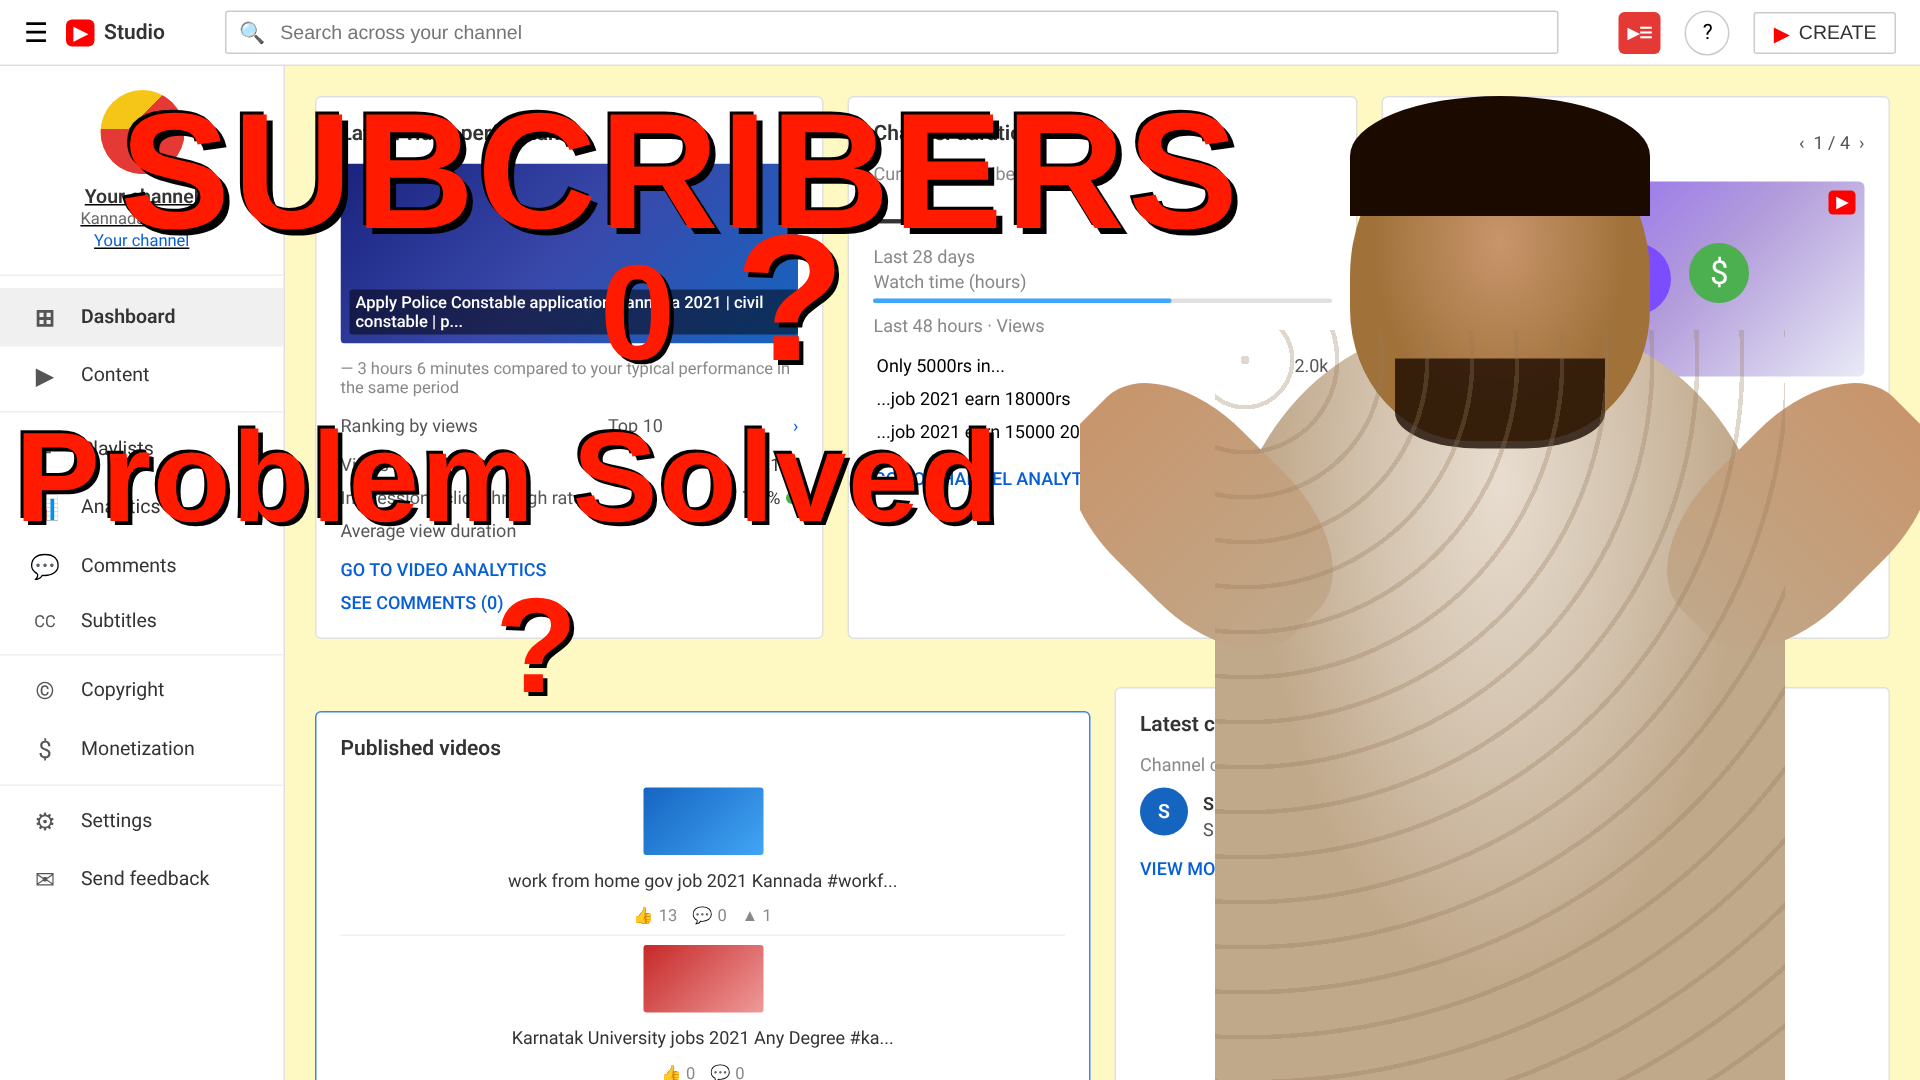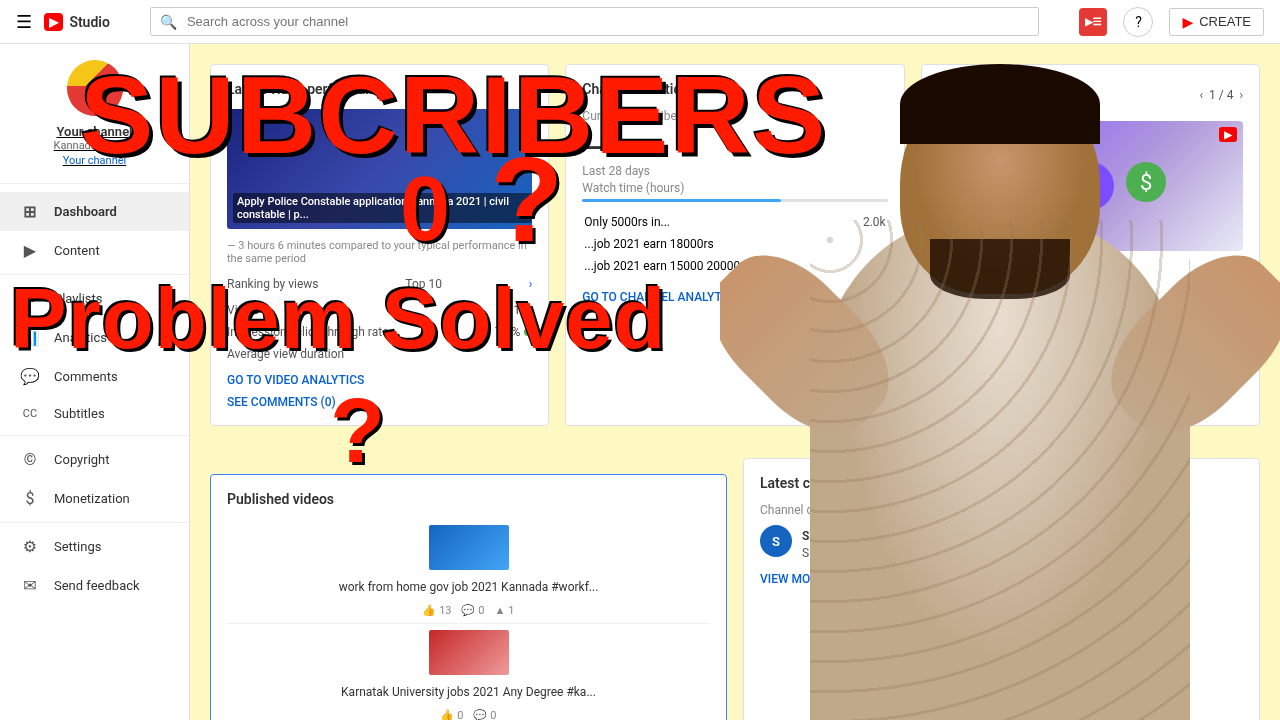--- a/index.html
+++ b/index.html
@@ -265,20 +265,21 @@
 
     <div class="card">
       <div class="card-title">Channel duration</div>
       <div class="card-subtitle">Current subscribers</div>
       <div class="analytics-big">—</div>
       <div class="analytics-change">Last 28 days</div>
       <div class="analytics-sub">Watch time (hours)</div>
       <div class="analytics-bar">
         <div class="analytics-bar-fill" style="width:65%"></div>
       </div>
+      <div class="analytics-sub" style="margin-bottom:8px;">Last 48 hours · Views</div>
       <table class="analytics-table">
         <tbody>
             <tr>
           <td>Only 5000rs in...</td>
           <td>2.0k</td>
         </tr>
         <tr>
           <td>...job 2021 earn 18000rs</td>
           <td></td>
         </tr>

